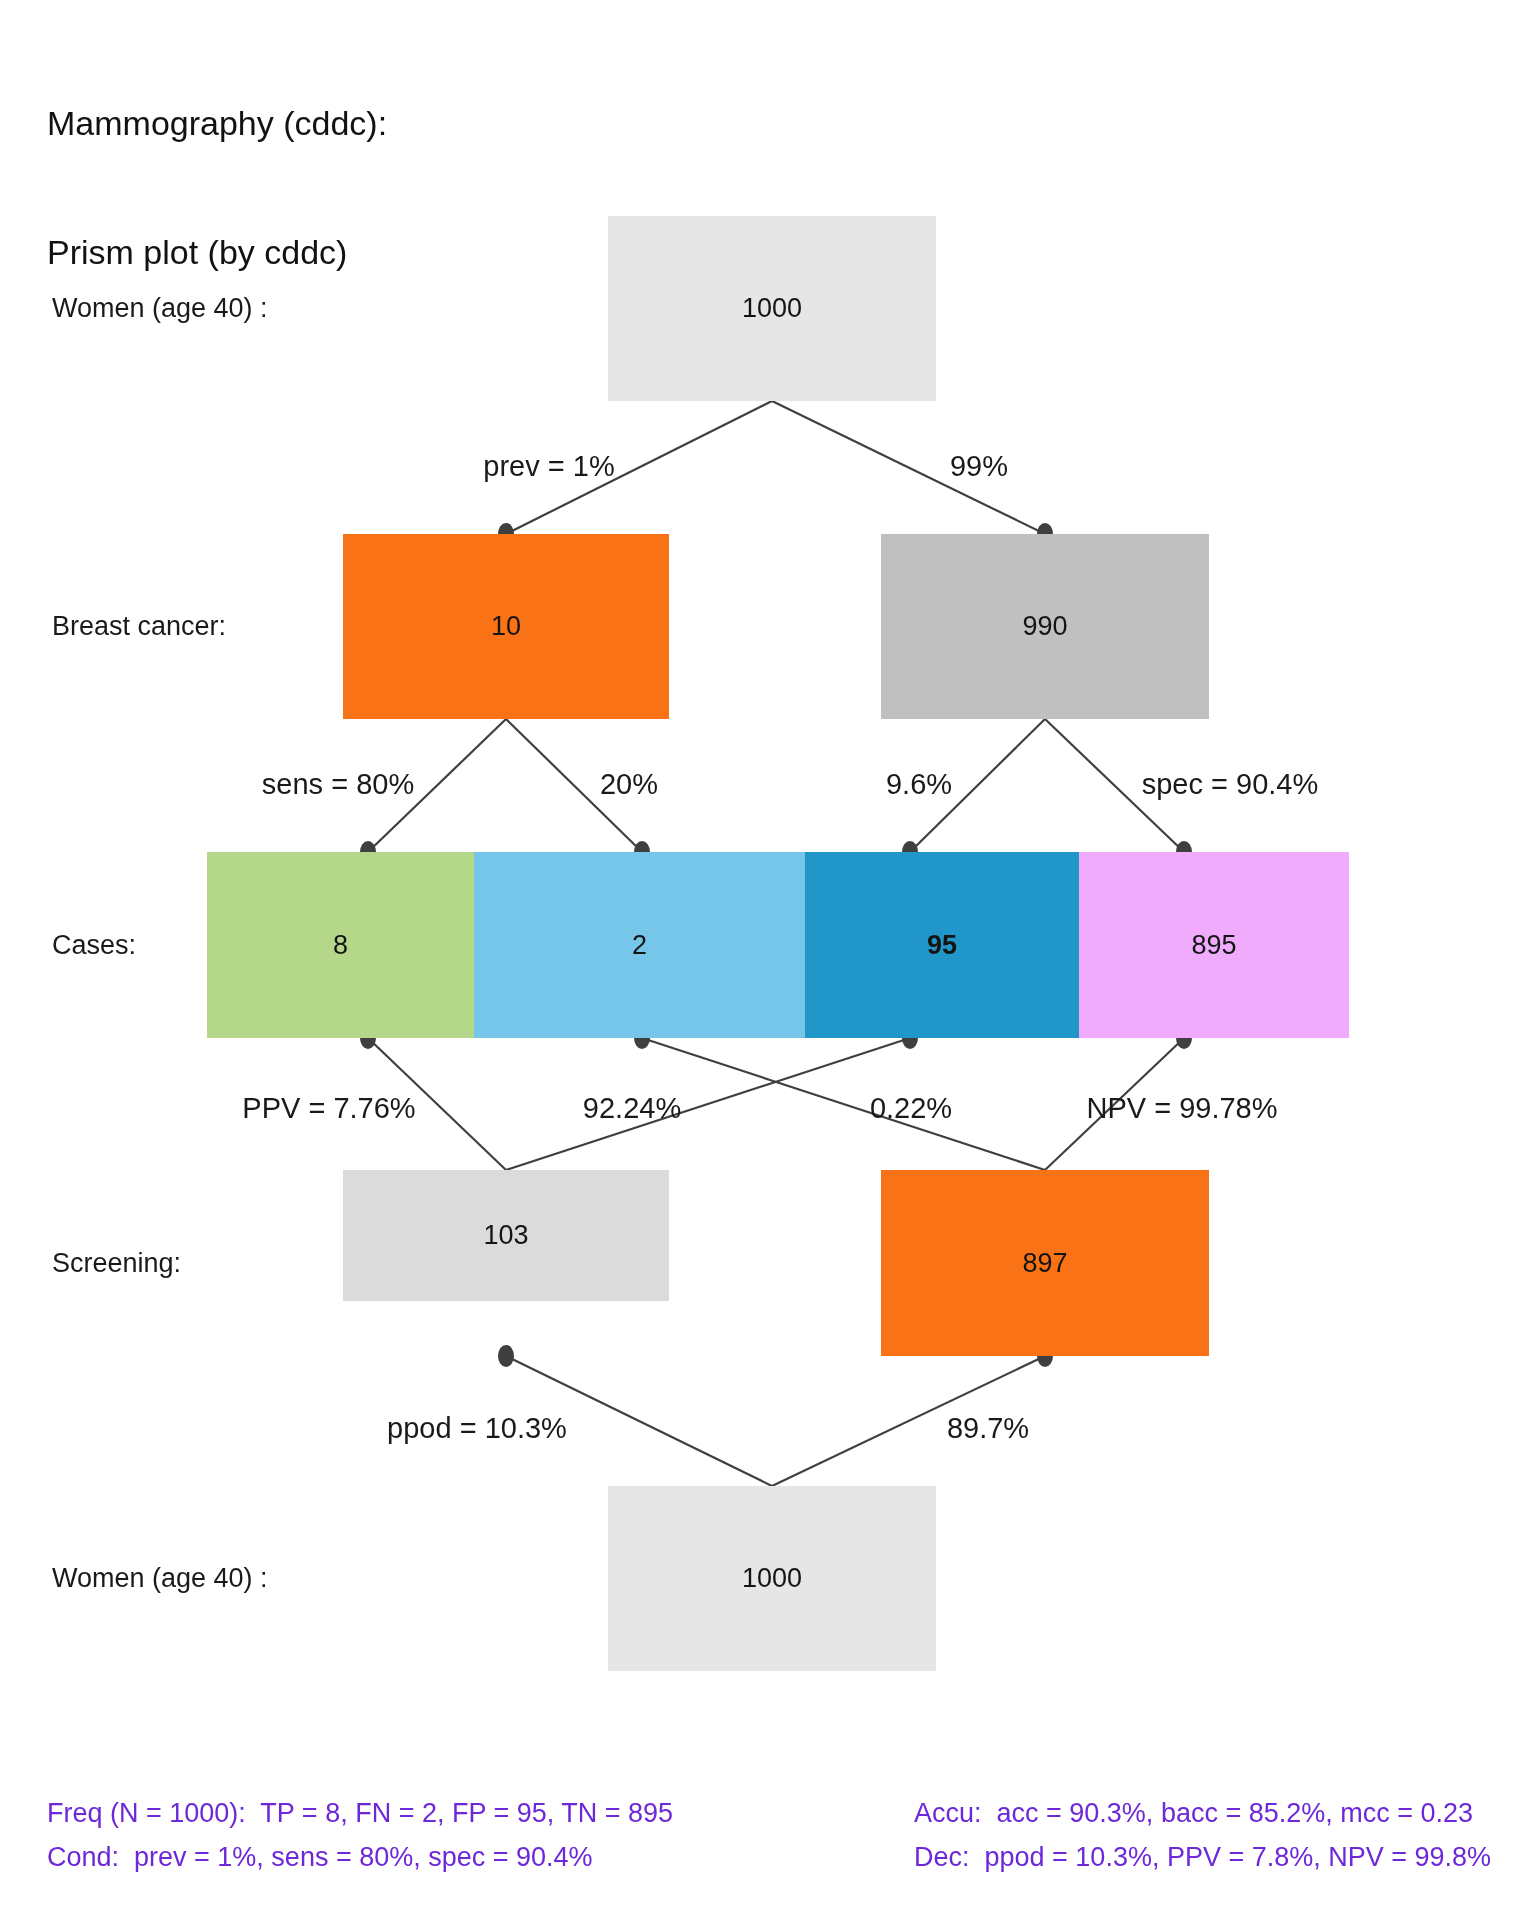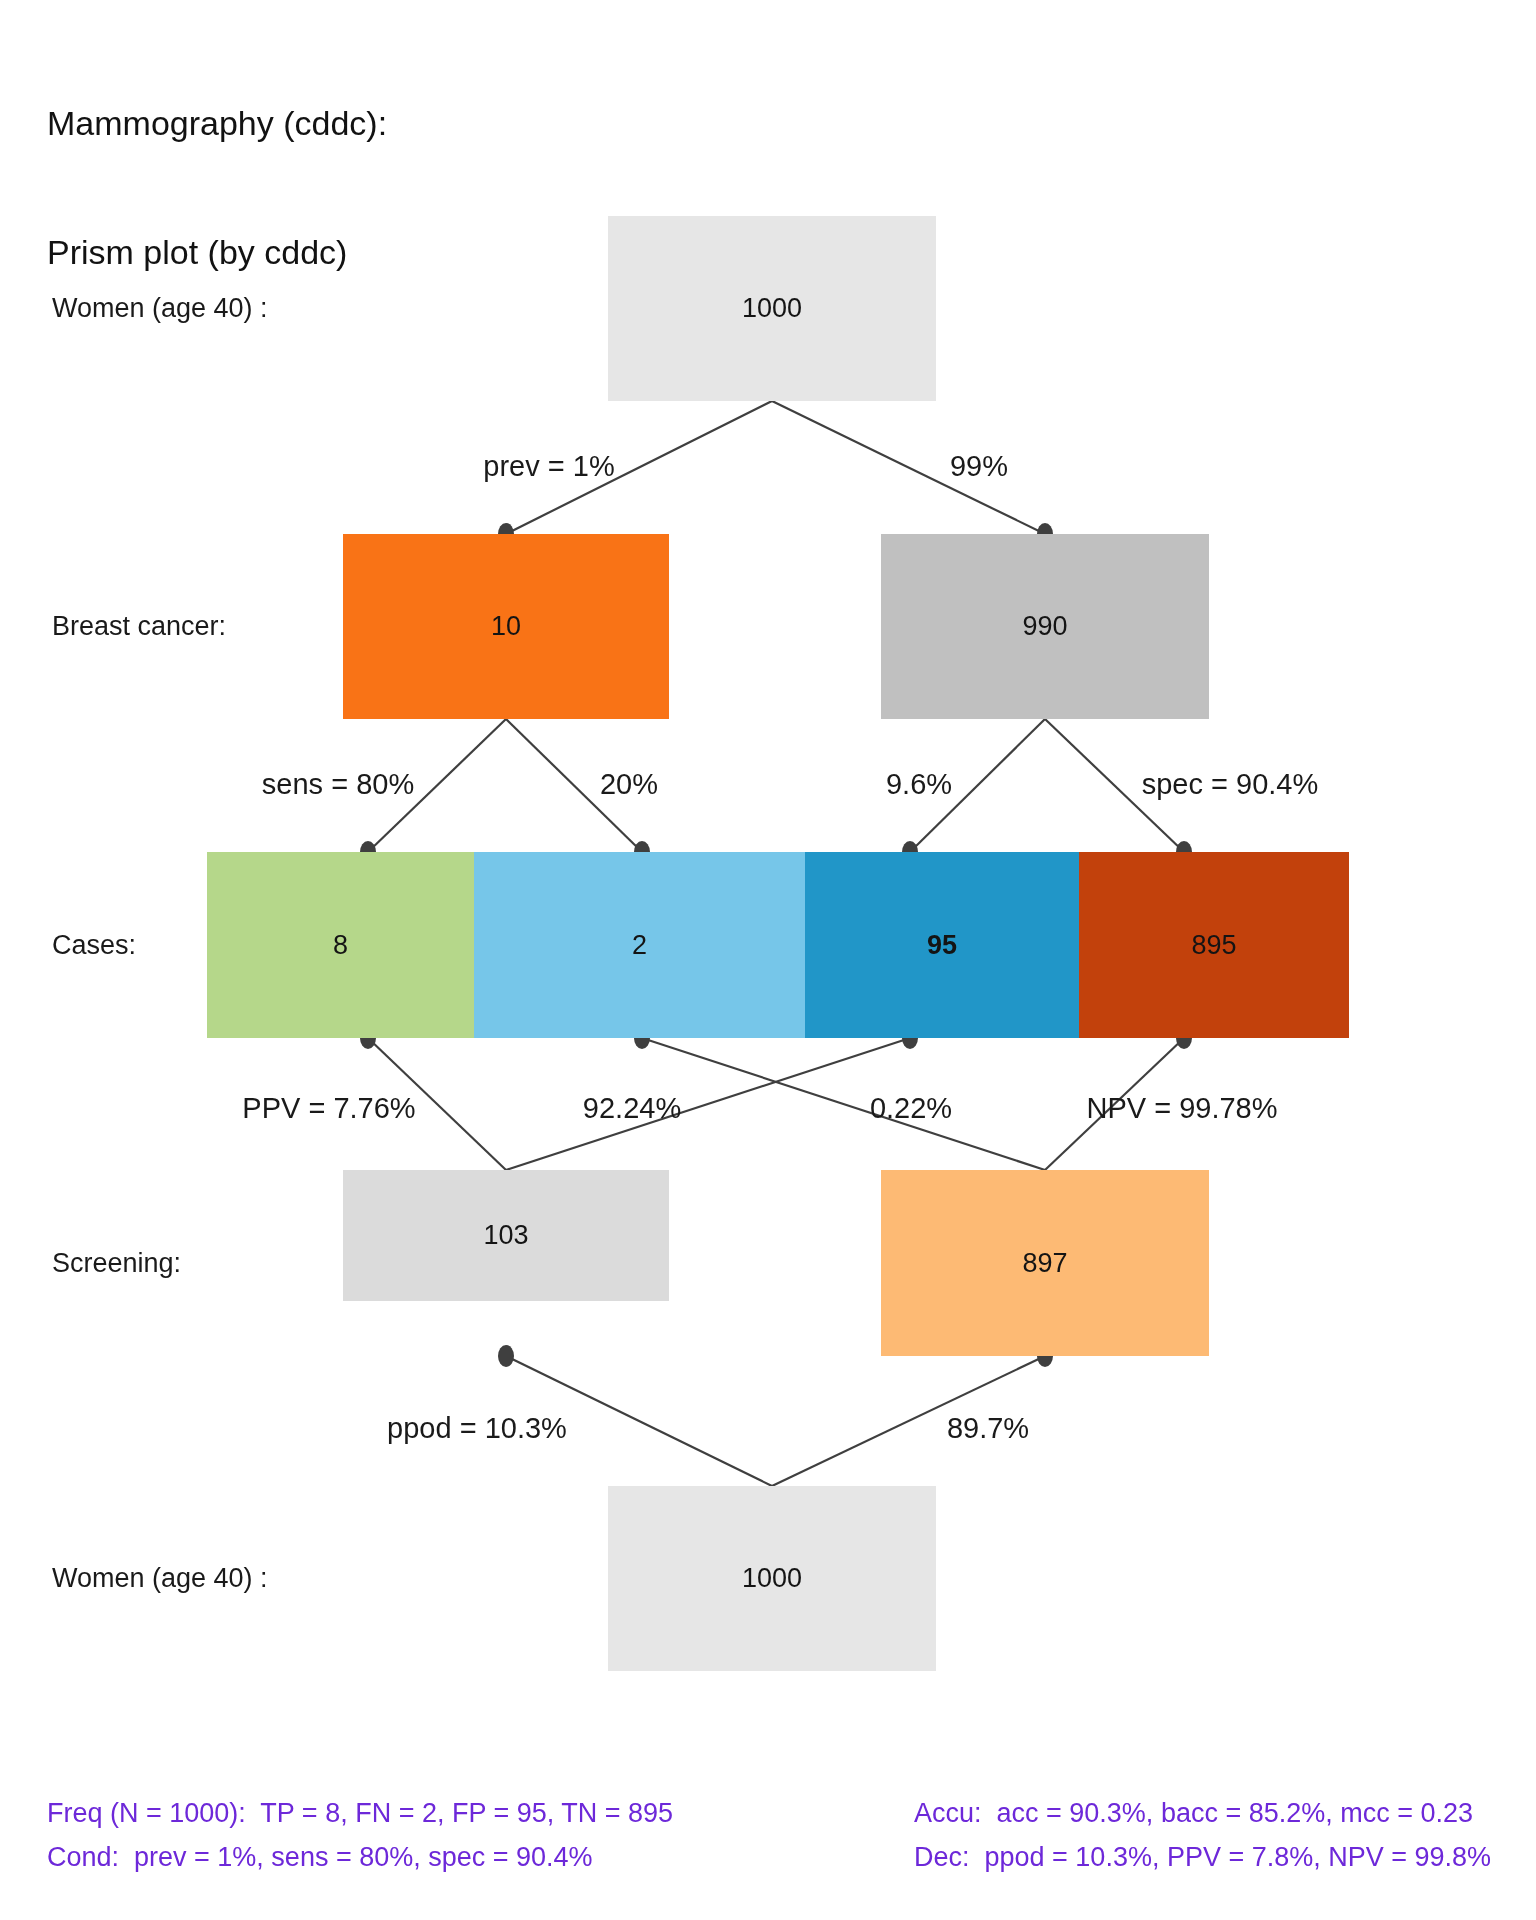--- a/index.html
+++ b/index.html
@@ -97,28 +97,28 @@
 
   <div class="seg" style="left: 207px; width: 267px; background: rgb(181, 215, 138);">
     <span>8</span>
   </div>
   <div class="seg" style="left: 474px; width: 331px; background: rgb(118, 198, 233);">
     <span>2</span>
   </div>
   <div class="seg" style="left: 805px; width: 274px; background: rgb(33, 150, 200); font-weight: bold;">
     <span>95</span>
   </div>
-  <div class="seg" style="left: 1079px; width: 270px; background: #c2410c;">
+  <div class="seg" style="left: 1079px; width: 270px; background: #f0abfc;">
     <span>895</span>
   </div>
 
   <div class="node" style="left: 343px; top: 1170px; width: 326px; height: 131px; background: rgb(219, 219, 219);">
     <span>103</span>
   </div>
-  <div class="node" style="left: 881px; top: 1170px; width: 328px; height: 186px; background: #fdba74;">
+  <div class="node" style="left: 881px; top: 1170px; width: 328px; height: 186px; background: #f97316;">
     <span>897</span>
   </div>
 
   <div class="node" style="left: 608px; top: 1486px; width: 328px; height: 185px; background: rgb(230, 230, 230);">
     <span>1000</span>
   </div>
 
   <span class="edge-label" style="left:549px;top:466px">prev = 1%</span>
   <span class="edge-label" style="left:979px;top:466px">99%</span>
   <span class="edge-label" style="left:338px;top:784px">sens = 80%</span>

